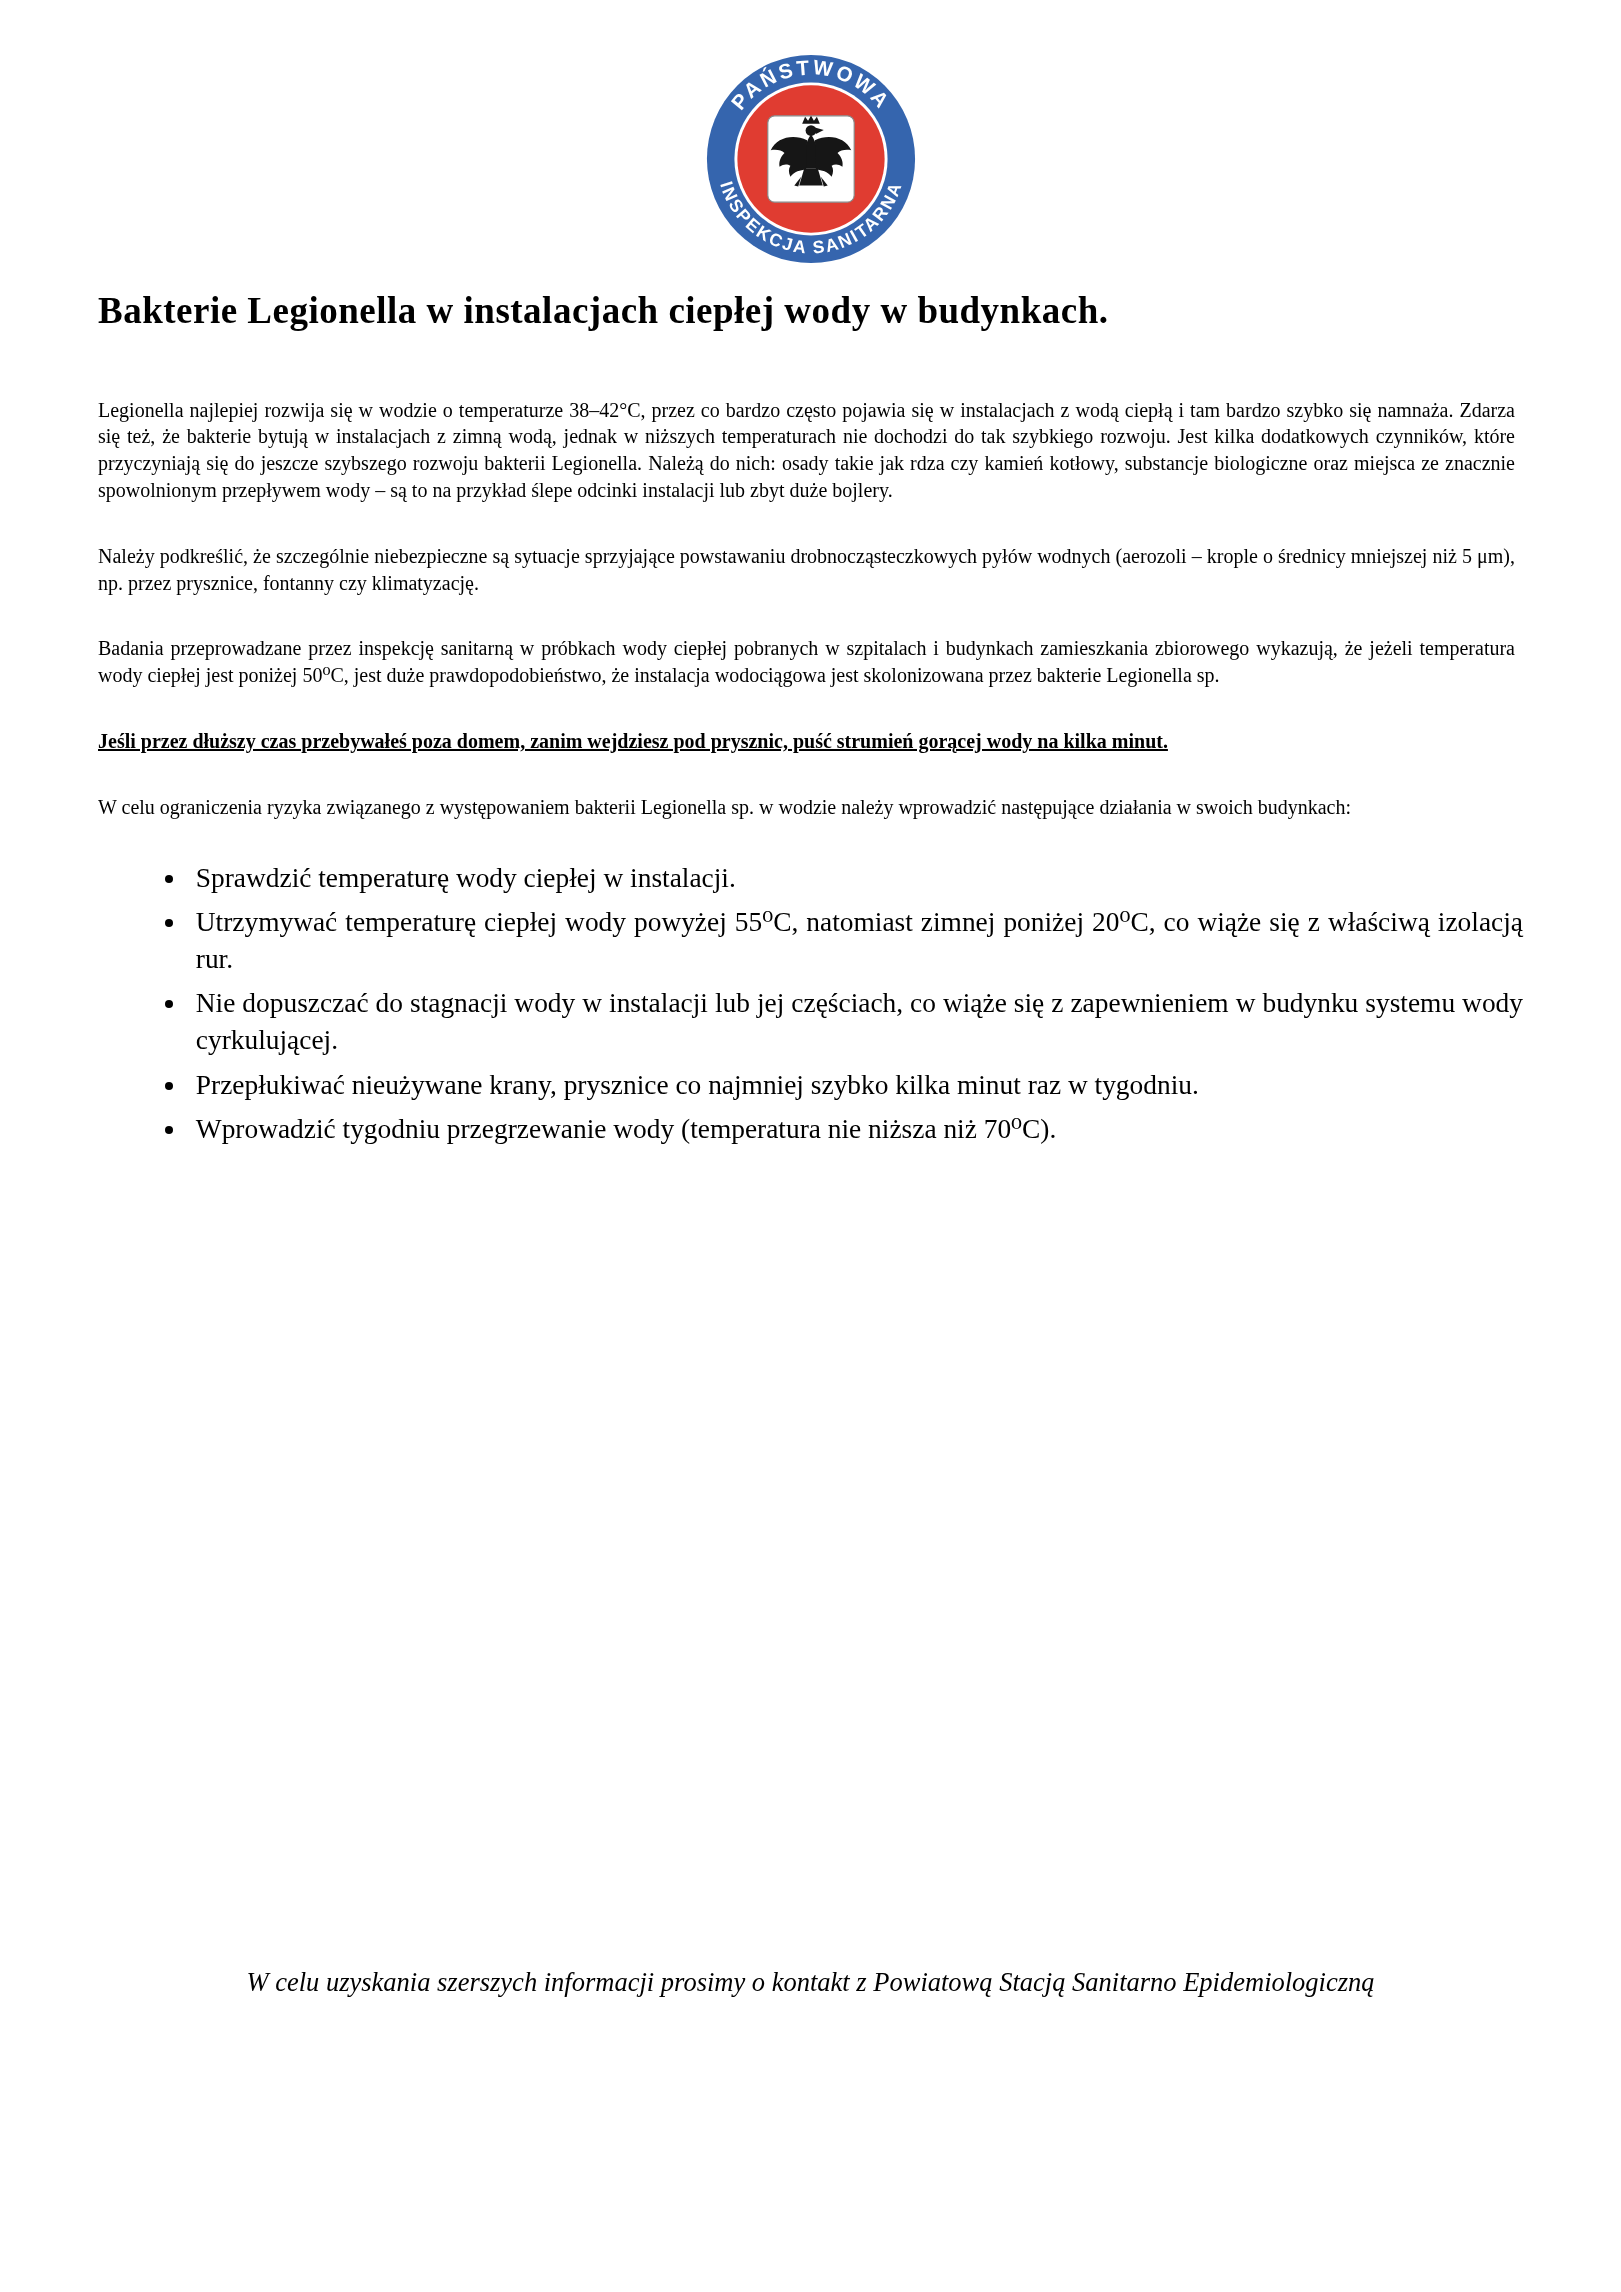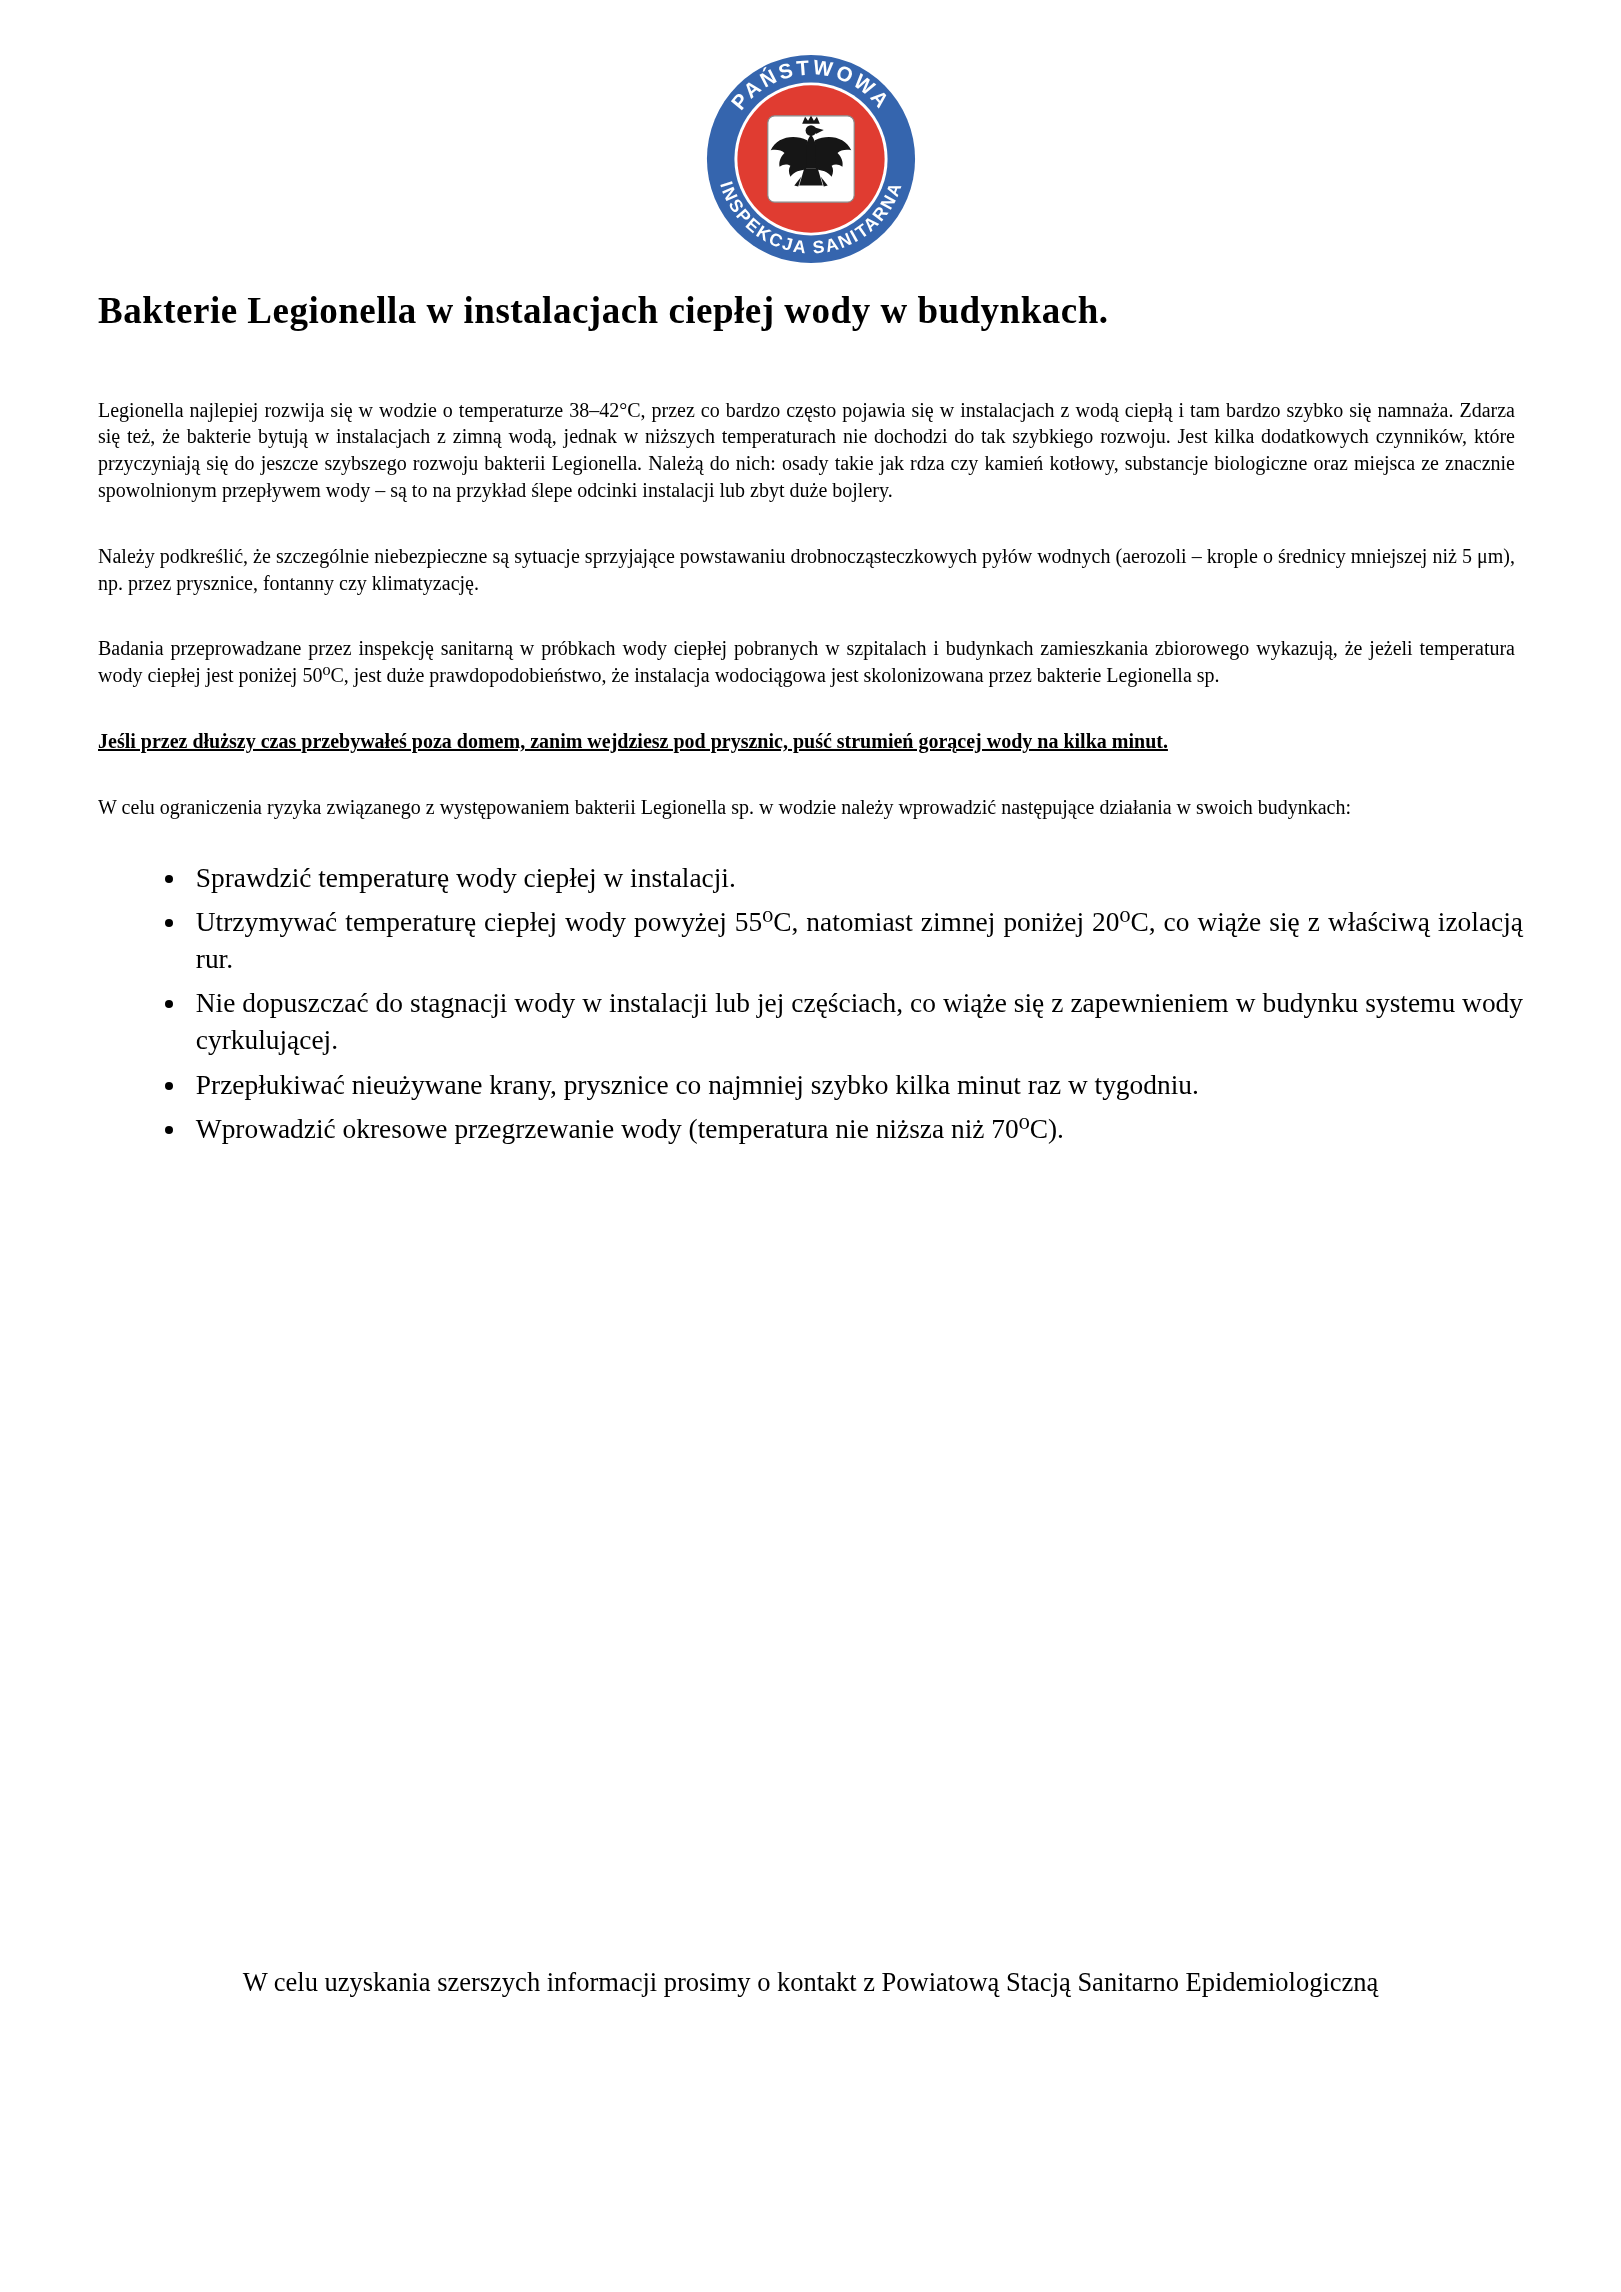--- a/index.html
+++ b/index.html
@@ -46,20 +46,21 @@
     text-align: justify;
     margin-bottom: 7.8px;
     padding-left: 7.8px;
   }
   .footer {
     position: absolute;
     left: 98px;
     right: 98px;
     bottom: 292px;
     text-align: center;
+    font-style: italic;
     font-size: 26.5px;
     line-height: 1.4;
   }
   .footer div { white-space: pre-wrap; }
 </style>
 </head>
 <body>
 
 <div class="page">
 
@@ -105,21 +106,21 @@
 
   <p class="body warning">Jeśli przez dłuższy czas przebywałeś poza domem, zanim wejdziesz pod prysznic, puść strumień gorącej wody na kilka minut. </p>
 
   <p class="body">W celu ograniczenia ryzyka związanego z występowaniem bakterii Legionella sp. w wodzie należy wprowadzić następujące działania w swoich budynkach:</p>
 
   <ul class="bullets">
     <li>Sprawdzić temperaturę wody ciepłej w instalacji.</li>
     <li>Utrzymywać temperaturę ciepłej wody powyżej 55⁰C, natomiast zimnej poniżej 20⁰C, co wiąże się z właściwą izolacją rur.</li>
     <li>Nie dopuszczać do stagnacji wody w instalacji lub jej częściach, co wiąże się z zapewnieniem w budynku systemu wody cyrkulującej.</li>
     <li>Przepłukiwać nieużywane krany, prysznice co najmniej szybko kilka minut raz w tygodniu.</li>
-    <li>Wprowadzić okresowe przegrzewanie wody (temperatura nie niższa niż 70⁰C).</li>
+    <li>Wprowadzić tygodniu przegrzewanie wody (temperatura nie niższa niż 70⁰C).</li>
   </ul>
 
   <div class="footer">
     <div>W celu uzyskania szerszych informacji prosimy o kontakt z Powiatową Stacją Sanitarno Epidemiologiczną</div>
   </div>
 
 </div>
 
 
 </body></html>

